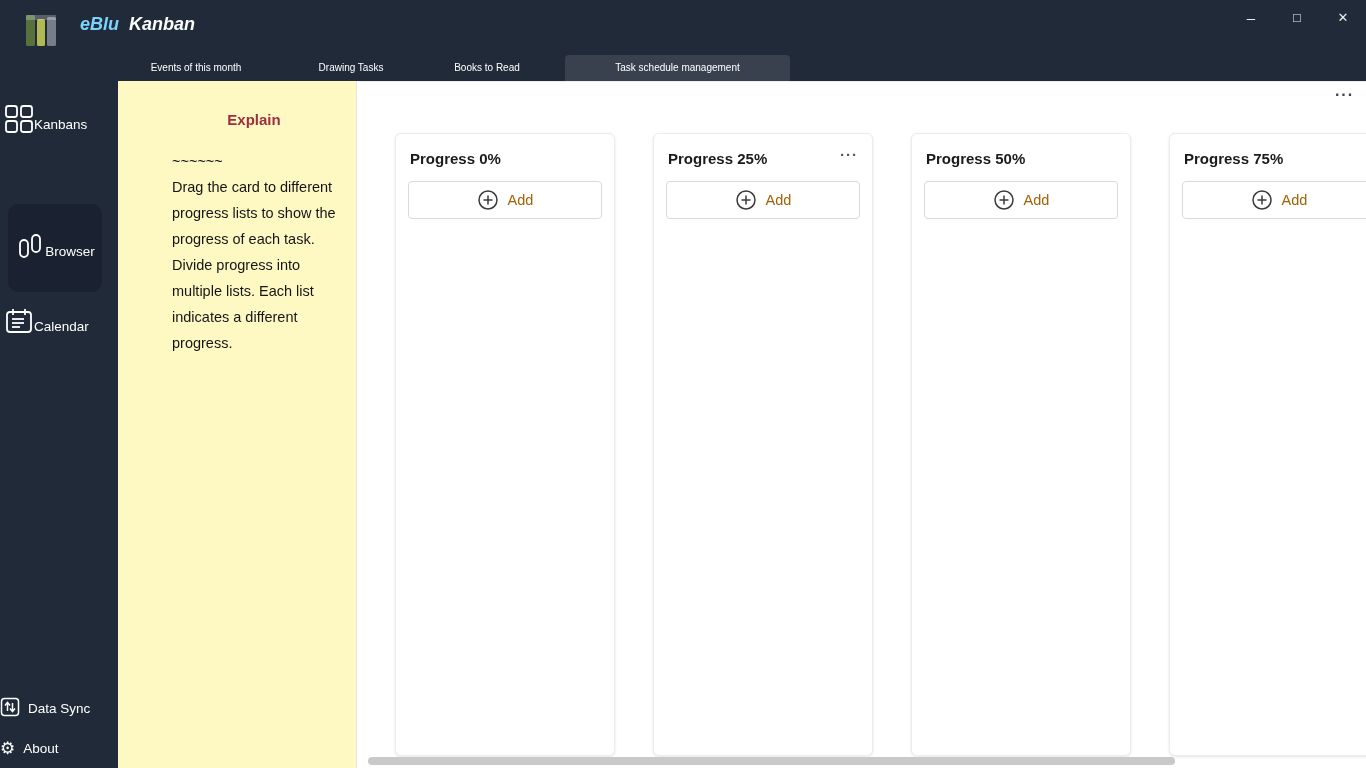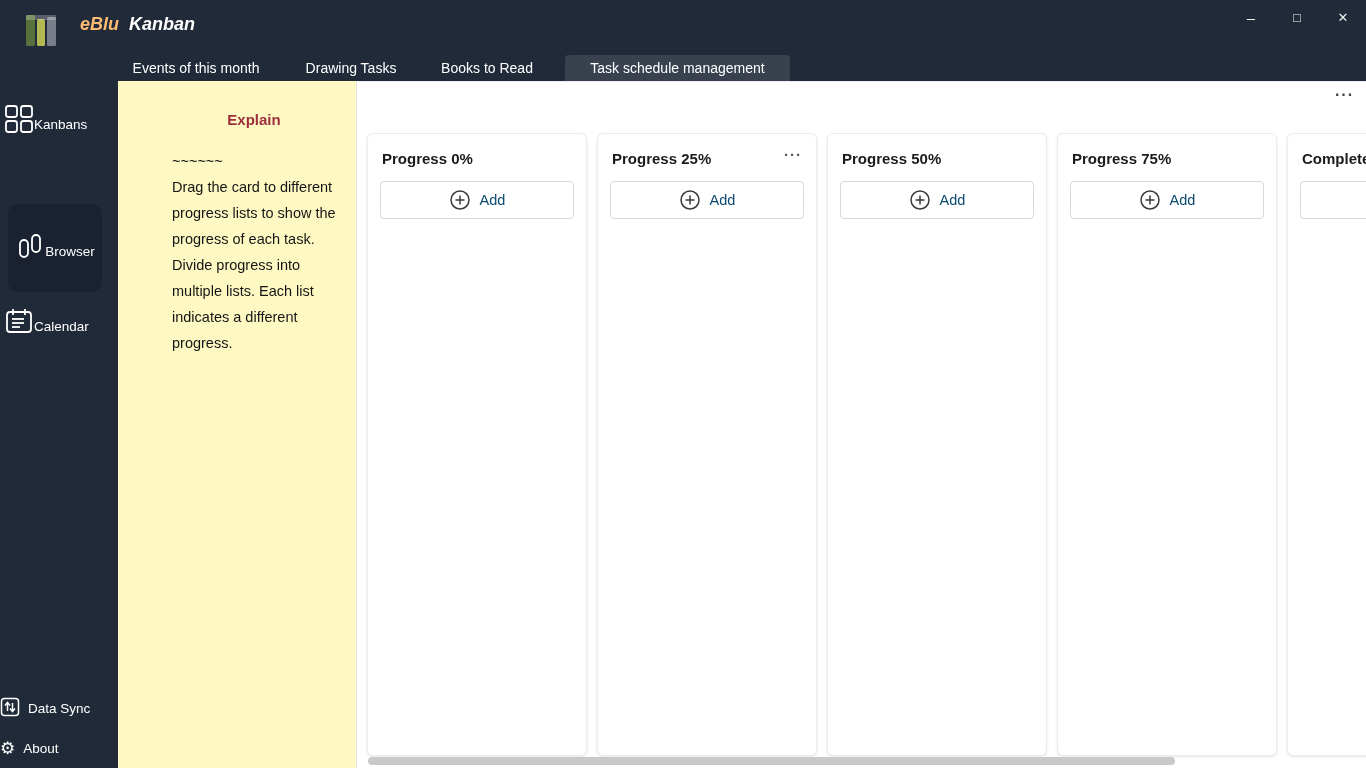--- a/index.html
+++ b/index.html
@@ -7,31 +7,31 @@
   body {
     background:#212a38;
     font-family:"Liberation Sans","DejaVu Sans",sans-serif;
     position:relative;
     -webkit-font-smoothing:antialiased;
   }
 
   
   .logo { position:absolute; left:18px; top:8px; width:44px; height:44px; }
   .app-title { position:absolute; left:80px; top:14px; font-size:18px; font-style:italic; white-space:nowrap; }
-  .brand { color:#fdba74; font-weight:600; }
+  .brand { color:#7dd3fc; font-weight:600; }
   .app-name { color:#ffffff; font-weight:700; margin-left:10px; }
 
   .win-controls { position:absolute; right:0; top:0; height:34px; display:flex; }
   .win-btn { width:46px; height:34px; display:flex; align-items:center; justify-content:center;
              color:#ececec; font-size:13px; cursor:pointer; user-select:none; }
   .win-btn.min { font-size:15px; }
 
   
   .tab { position:absolute; top:55px; height:26px; line-height:26px; color:#ffffff;
-         font-size:14px; text-align:center; cursor:pointer; white-space:nowrap; }
+         font-size:10px; text-align:center; cursor:pointer; white-space:nowrap; }
   .tab-1 { left:118px; width:156px; }
   .tab-2 { left:281px; width:140px; }
   .tab-3 { left:417px; width:140px; }
   .tab-4 { left:565px; width:225px; background:#3a414e; border-radius:4px 4px 0 0; }
 
   
   .side-item { position:absolute; left:4px; width:110px; display:flex; flex-direction:row;
                align-items:center; color:#ffffff; cursor:pointer; }
   .side-item .label { margin-top:7px; font-size:13.5px; }
   .side-kanbans { top:104px; }
@@ -53,29 +53,29 @@
   .explain-text { margin-top:20px; padding:0 18px 0 20px; font-size:14.5px; line-height:26px; color:#151515; }
 
   .board { position:absolute; left:240px; top:0; right:0; height:100%;
            overflow:hidden; border-top:1px solid #ededed; background:#ffffff; }
   .board-menu { position:absolute; top:4px; right:12px; font-size:16px; font-weight:700;
                 letter-spacing:1px; color:#444; cursor:pointer; user-select:none; }
 
   .columns { position:absolute; left:9px; top:51px; display:flex; gap:10px; }
   .column { width:220px; height:623px; flex-shrink:0; background:#ffffff;
             border:1px solid #ececec; border-radius:6px; padding:12px;
-            box-shadow:0 1px 3px rgba(0,0,0,0.10); }
+            box-shadow:0 1px 3px rgba(0,0,0,0.10);margin-left:28px; }
   .col-header { display:flex; justify-content:space-between; align-items:flex-start;
                 margin:4px 2px 14px 2px; }
   .col-title { font-size:15px; font-weight:700; color:#1b1b1b; }
   .col-menu { font-size:15px; font-weight:700; letter-spacing:1px; color:#555;
               cursor:pointer; margin-top:-4px; user-select:none; }
   .add-btn { width:100%; height:38px; background:#ffffff; border:1px solid #d9d9d9;
              border-radius:4px; display:flex; align-items:center; justify-content:center;
-             gap:9px; font-size:14.5px; color:#0c4a6e; cursor:pointer; font-family:inherit; }
+             gap:9px; font-size:14.5px; color:#a16207; cursor:pointer; font-family:inherit; }
   .plus-icon svg { display:block; }
 
   .hscrollbar { position:absolute; left:10px; right:2px; bottom:3px; height:8px; }
   .hscroll-thumb { position:absolute; left:0; top:0; height:8px; width:81%;
                    background:#c9c9c9; border-radius:4px; cursor:pointer; }
 </style>
 </head>
 <body>
 
 <div class="logo">

